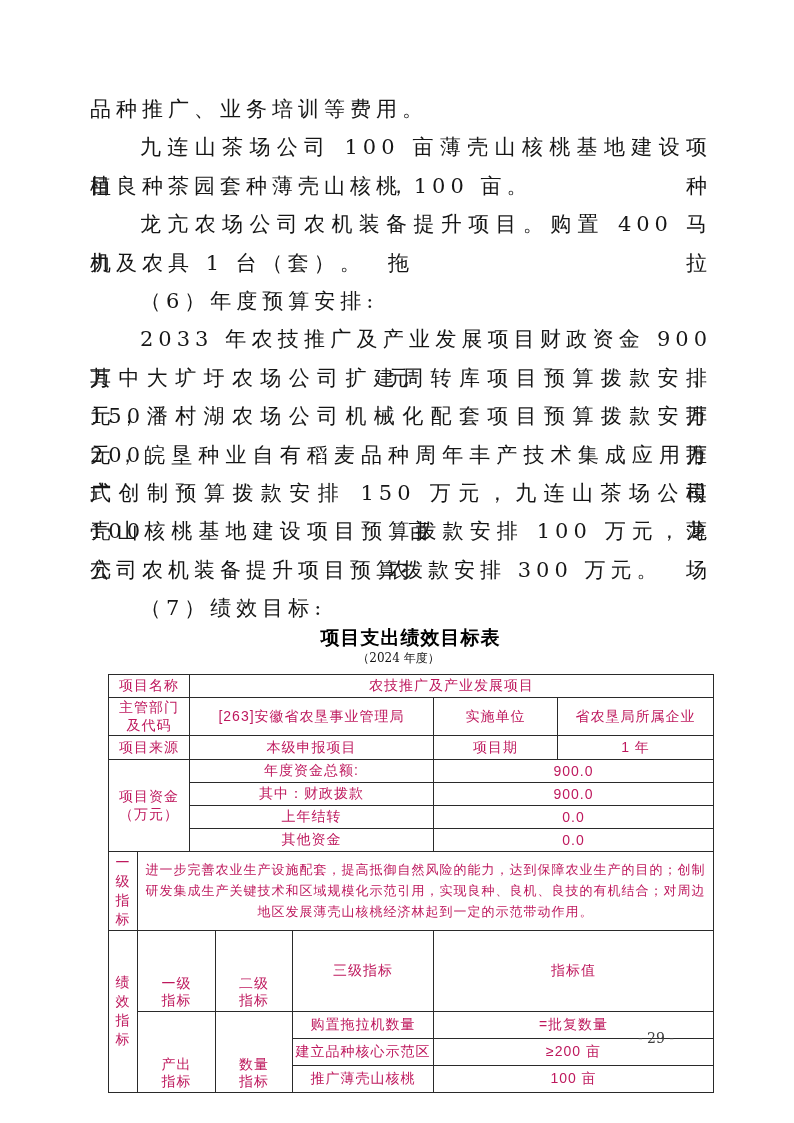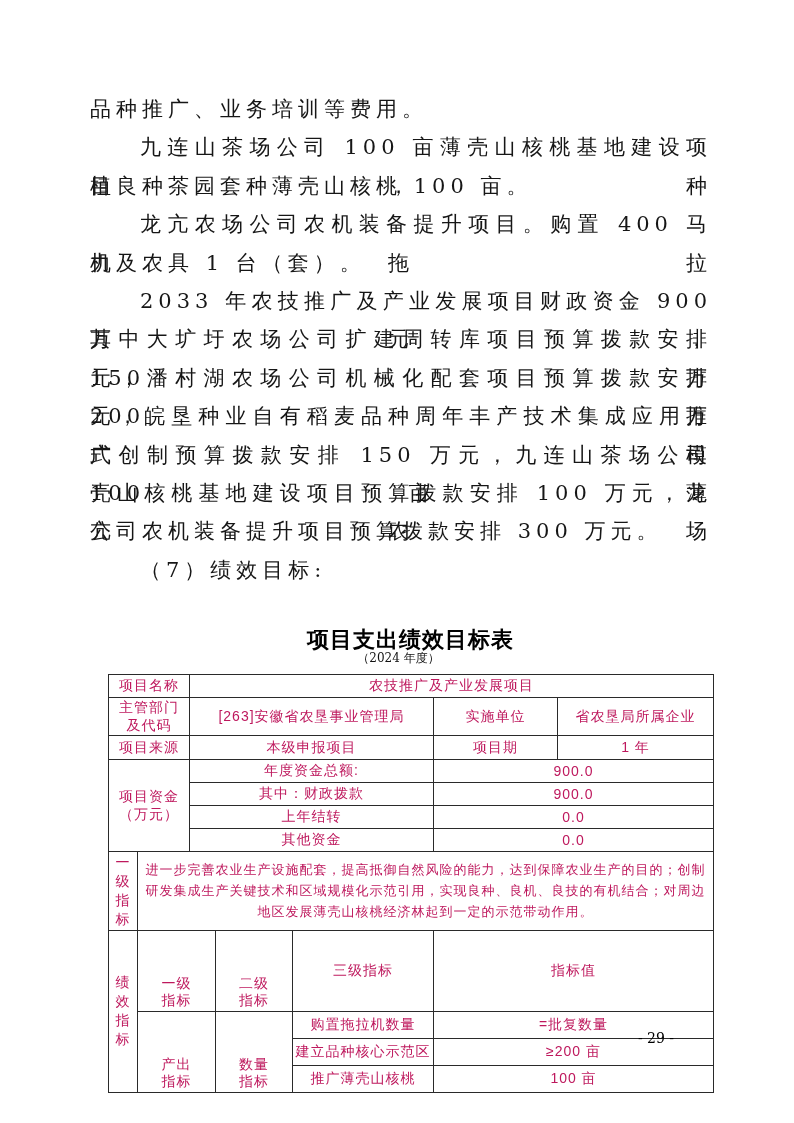--- a/index.html
+++ b/index.html
@@ -28,21 +28,21 @@
     text-align:justify;
     text-align-last:justify;
   }
   .line.ind{padding-left:50px;}
   .line.ind.just{padding-left:0;text-indent:50px;}
   
   .tbl-title{
     position:absolute;left:108px;top:625px;width:605px;
     text-align:center;
     font-family:"DejaVu Sans","Liberation Sans",sans-serif;
-    font-weight:700;font-size:22px;color:#000;
+    font-weight:700;font-size:19px;color:#000;
     letter-spacing:1px;
   }
   .tbl-subtitle{
     position:absolute;left:96px;top:650px;width:605px;
     text-align:center;font-size:12px;color:#111;
   }
   
   table.perf{
     position:absolute;left:108px;top:674px;
     width:605px;
@@ -67,34 +67,35 @@
   .vert{display:inline-block;width:16px;word-break:break-all;line-height:1.35;text-align:center;}
   td.goal{
     text-align:left;
     vertical-align:top;
     padding:5px 6px 2px 7px;
     font-size:13px;letter-spacing:0.5px;line-height:21px;
   }
   
   .pageno{
     position:absolute;left:600px;top:1030px;width:112px;
-    text-align:center;font-size:14px;color:#000000;
+    text-align:center;font-size:14px;color:#404040;
   }
 </style>
 </head>
 <body>
 
 <div class="page">
 
   <div class="body-text">
     <div class="line">品种推广、业务培训等费用。</div>
     <div class="line ind just">九连山茶场公司 100 亩薄壳山核桃基地建设项目，种</div>
     <div class="line">植良种茶园套种薄壳山核桃 100 亩。</div>
     <div class="line ind just">龙亢农场公司农机装备提升项目。购置 400 马力拖拉</div>
     <div class="line">机及农具 1 台（套）。</div>
+    <div class="line ind">（6）年度预算安排:</div>
     <div class="line ind just">2033 年农技推广及产业发展项目财政资金 900 万元，</div>
     <div class="line just">其中大圹圩农场公司扩建周转库项目预算拨款安排 150 万</div>
     <div class="line just">元，潘村湖农场公司机械化配套项目预算拨款安排 200 万</div>
     <div class="line just">元，皖垦种业自有稻麦品种周年丰产技术集成应用推广模</div>
     <div class="line just">式创制预算拨款安排 150 万元，九连山茶场公司 100 亩薄</div>
     <div class="line just">壳山核桃基地建设项目预算拨款安排 100 万元，龙亢农场</div>
     <div class="line">公司农机装备提升项目预算拨款安排 300 万元。</div>
     <div class="line ind">（7）绩效目标:</div>
   </div>
 

